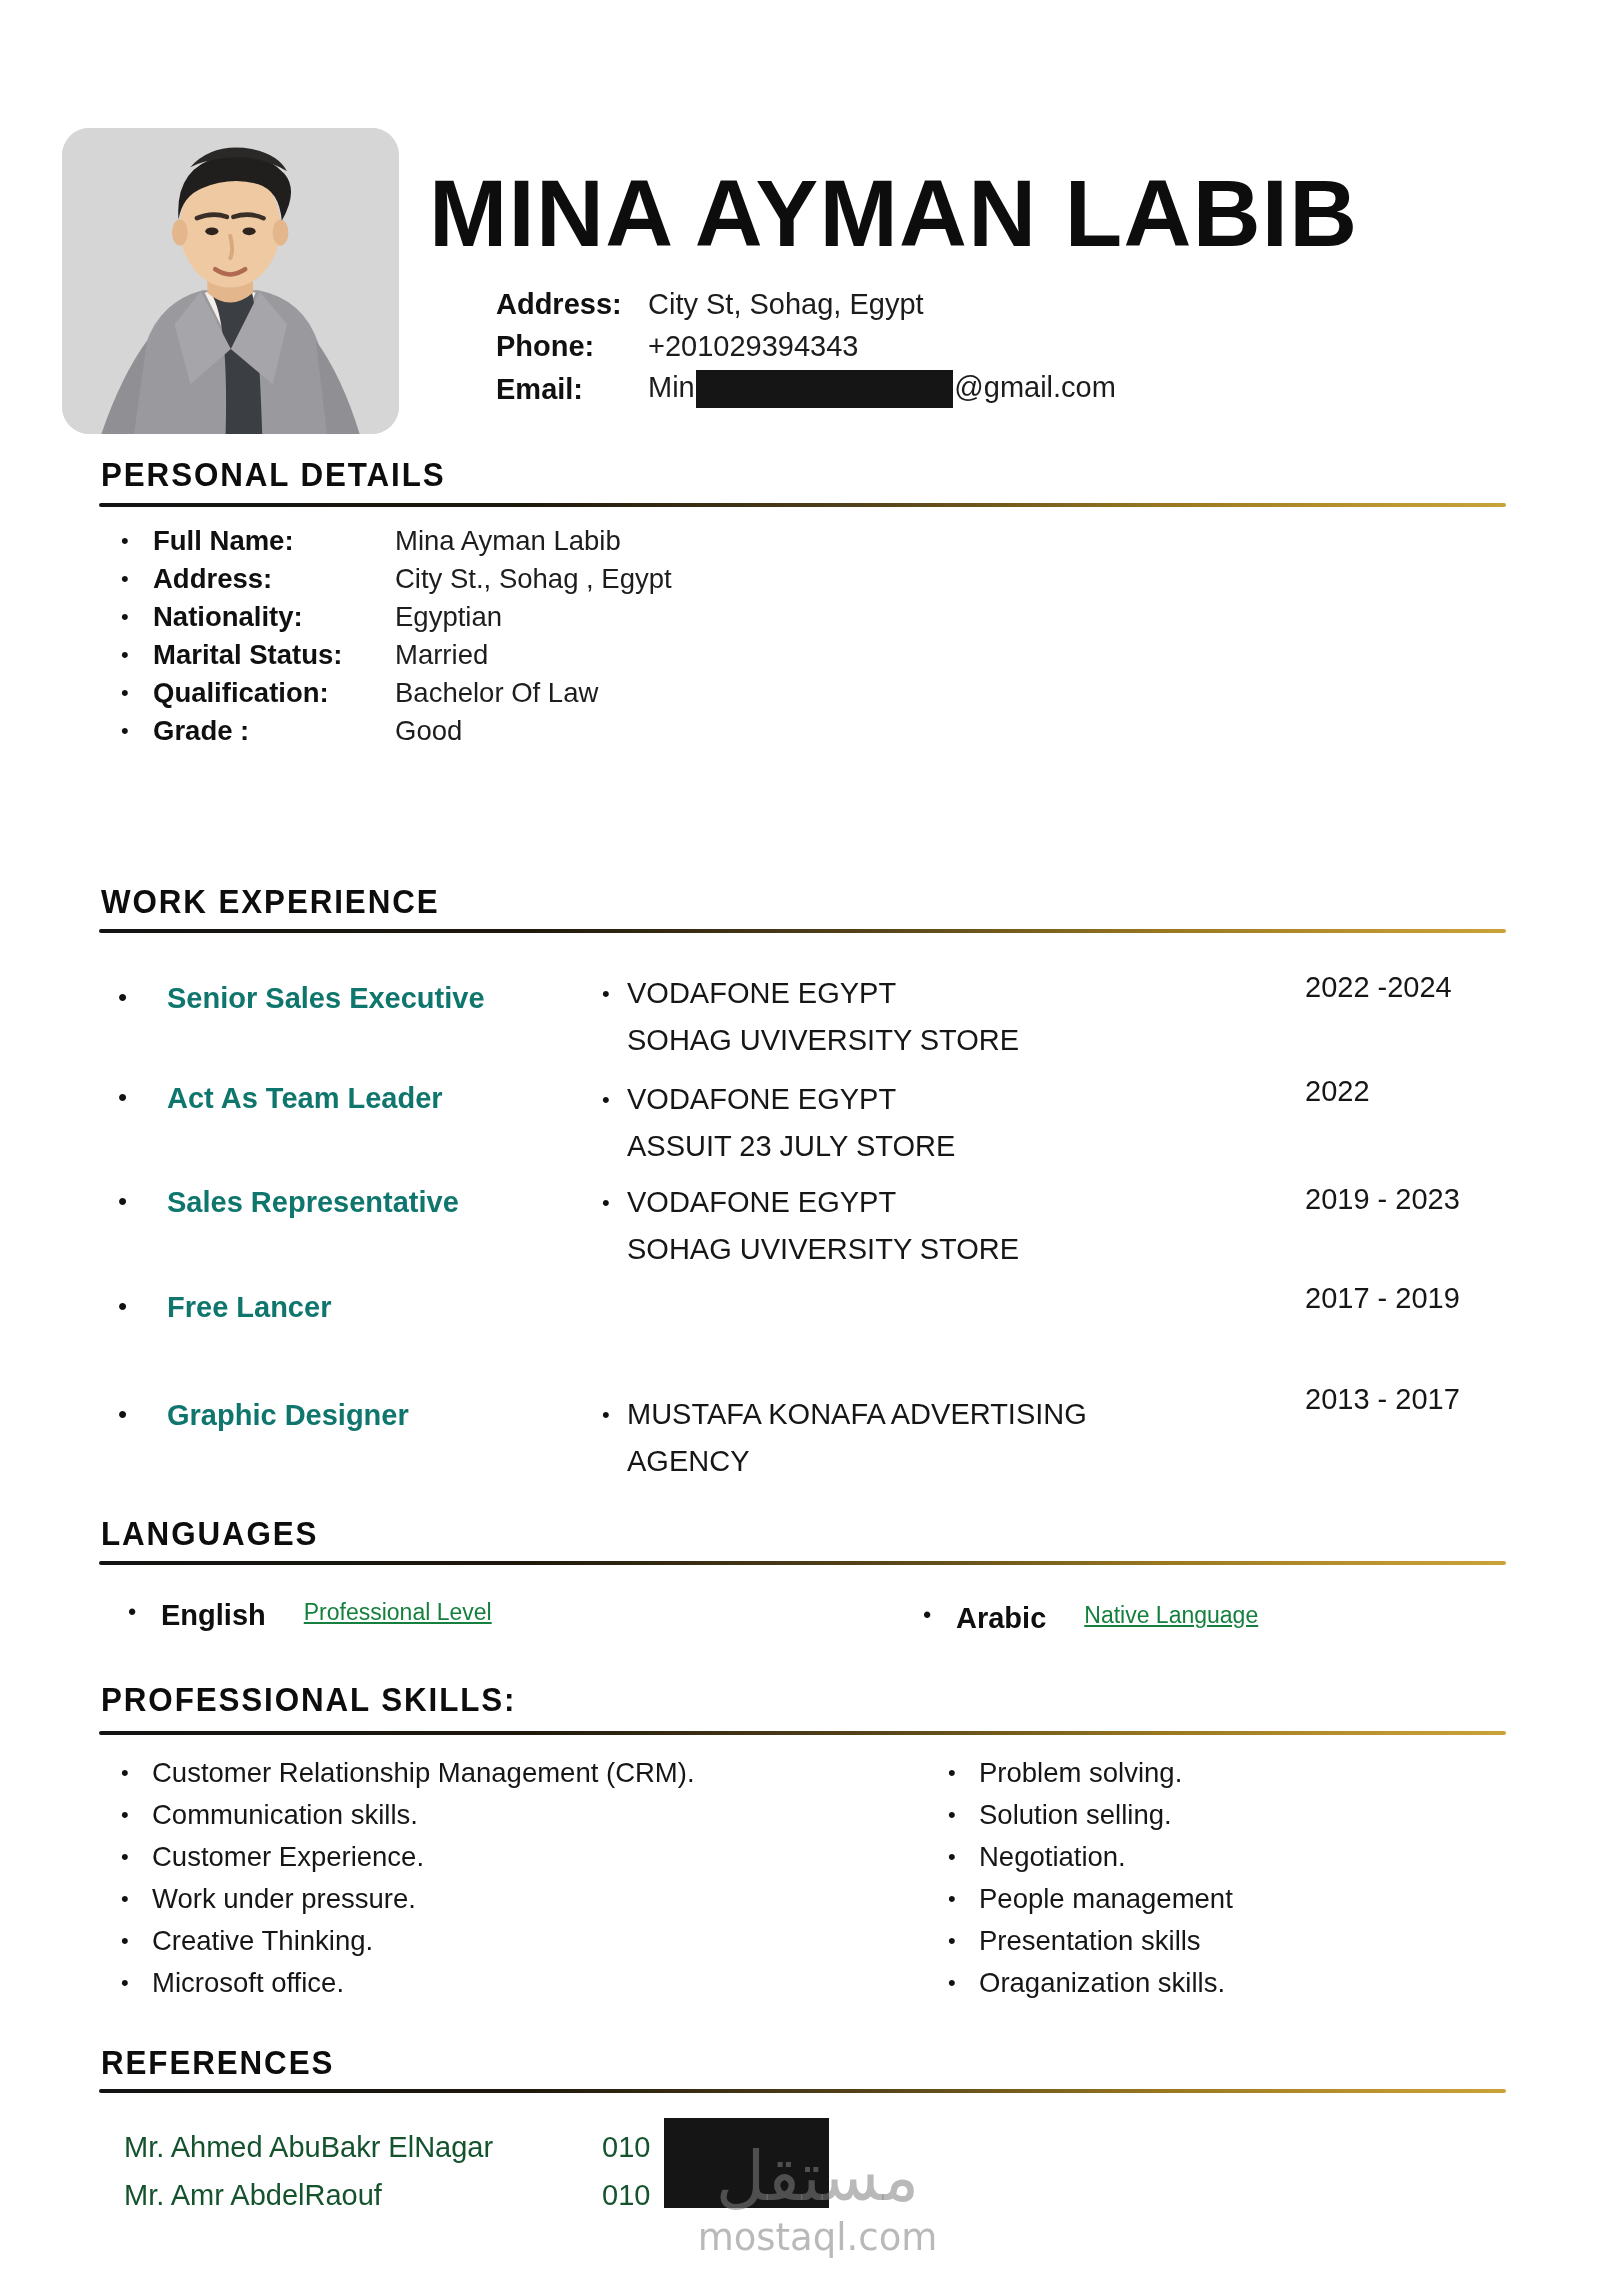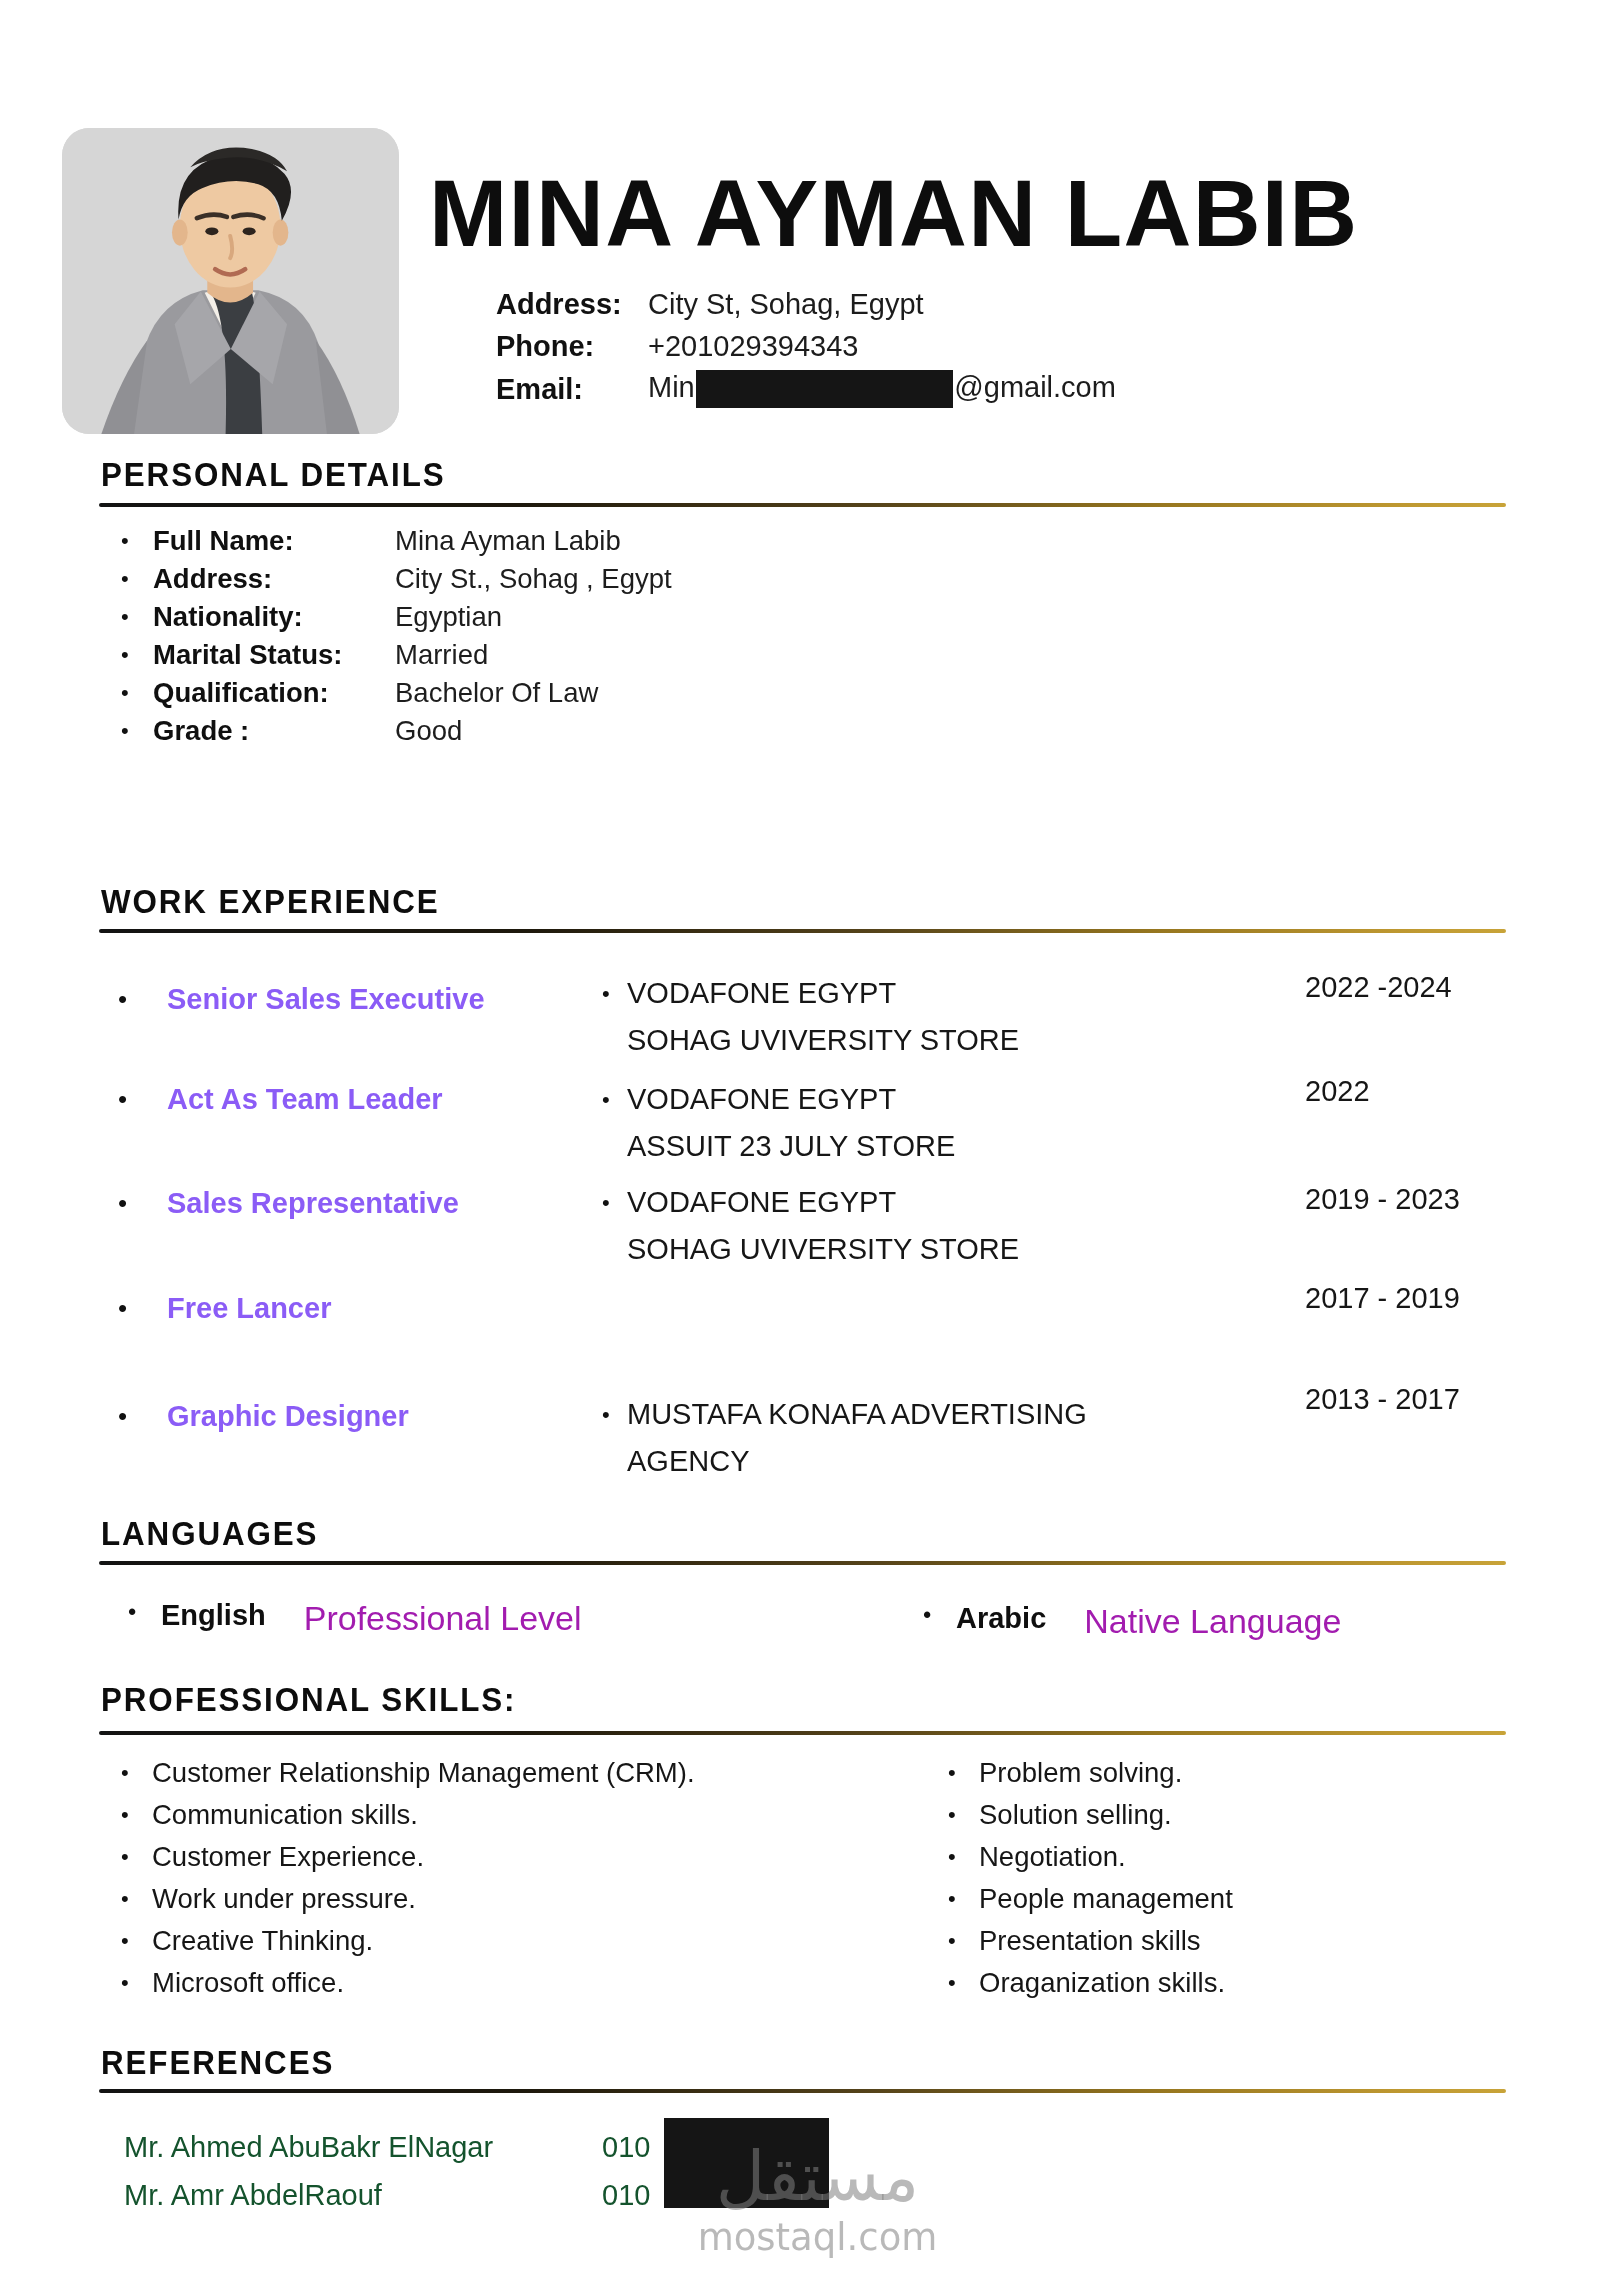--- a/index.html
+++ b/index.html
@@ -45,33 +45,33 @@
   .bullet{display:inline-block;color:#111;}
   .bullet::before{content:"\2022";}
   
   .pd-list{position:absolute;left:121px;top:522px;}
   .pd-row{display:flex;align-items:center;height:38px;font-size:27.5px;}
   .pd-row .bullet{width:32px;font-size:22px;}
   .pd-label{font-weight:700;width:242px;color:#101010;}
   .pd-value{color:#1d1d1d;}
   
   .job-role{
-    position:absolute;left:118px;display:flex;align-items:center;height:34px;
-    font-size:29px;font-weight:700;color:#8b5cf6;white-space:nowrap;
+    position:absolute;left:118px;display:flex;align-items:flex-start;height:34px;
+    font-size:29px;font-weight:700;color:#0f766e;white-space:nowrap;
   }
   .job-role .bullet{width:49px;font-size:26px;font-weight:400;}
   .job-company{position:absolute;left:602px;display:flex;}
   .job-company .bullet{width:25px;font-size:22px;line-height:47px;}
   .company-lines{font-size:29px;line-height:47px;color:#161616;white-space:nowrap;}
   .job-dates{position:absolute;left:1305px;font-size:29px;line-height:34px;color:#161616;white-space:nowrap;}
   
   .lang-item{position:absolute;display:flex;height:35px;white-space:nowrap;}
   .lang-item .bullet{width:33px;font-size:23.6px;}
   .lang-name{font-size:29px;font-weight:700;color:#0f0f0f;}
-  .lang-level{font-size:34px;color:#a21caf;margin-left:38px;}
+  .lang-level{font-size:23px;color:#15803d;margin-left:38px;text-decoration:underline;}
   
   .skill-list{position:absolute;top:1752px;}
   .skill-row{display:flex;align-items:center;height:42px;font-size:27.5px;color:#161616;white-space:nowrap;}
   .skill-row .bullet{width:31px;font-size:22px;}
   
   .ref-list{position:absolute;left:124px;top:2123px;}
   .ref-row{display:flex;align-items:center;height:48px;font-size:29px;color:#14532d;}
   .ref-name{width:478px;}
   .ref-redaction{position:absolute;left:664px;top:2118px;width:165px;height:90px;background:#151515;}
   

